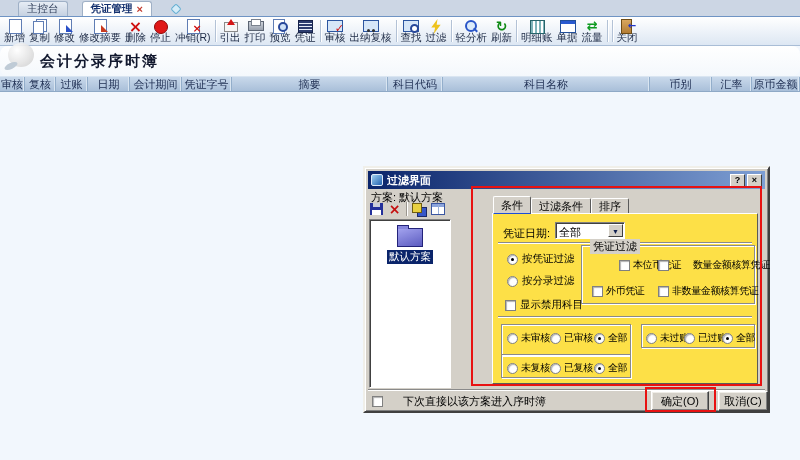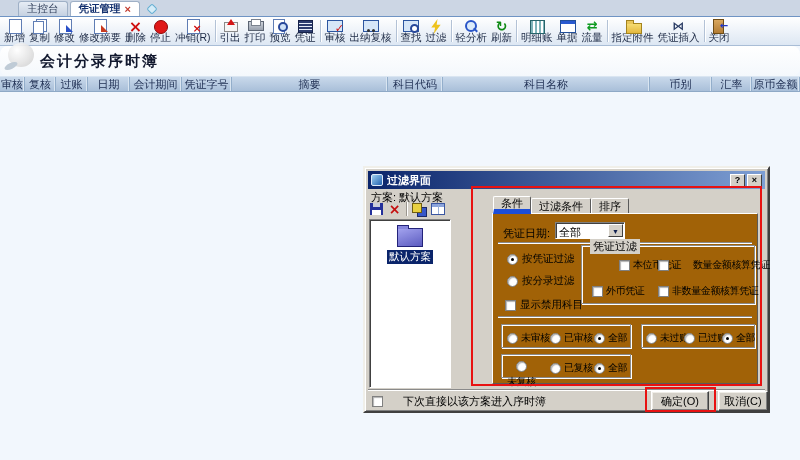--- a/index.html
+++ b/index.html
@@ -1,21 +1,21 @@
 <!DOCTYPE html>
 <html><head>
 <meta charset="utf-8">
 <style>
   * { margin:0; padding:0; box-sizing:border-box; }
   html,body { width:800px; height:460px; overflow:hidden; }
   body { font-family:"Liberation Sans","DejaVu Sans",sans-serif; background:#f2f7fd; position:relative; }
 
   
   .tabstrip { height:16px; background:#ccd6e4; display:flex; align-items:flex-end; padding-left:18px; }
-  .wtab { height:15px; display:flex; align-items:center; padding:0 8px; font-size:10.5px; border:1px solid #9fb0c6; border-bottom:none; border-radius:3px 3px 0 0; margin-right:2px; }
+  .wtab { height:15px; display:flex; align-items:center; padding:0 8px; font-size:10.5px; border:1px solid #9fb0c6; border-bottom:none; border-radius:3px 3px 0 0; margin-right:14px; }
   .wtab.inactive { background:linear-gradient(#e7edf5,#c5d1e1); color:#33415c; }
   .wtab.active { background:#ffffff; color:#13306e; font-weight:bold; }
   .tabx { color:#c23b2e; font-weight:bold; margin-left:4px; font-size:11px; line-height:10px; cursor:default; }
   .diamond { width:8px; height:8px; background:#d5ecf8; border:1px solid #64aed2; transform:rotate(45deg); margin:0 0 3px 6px; border-radius:2px; }
 
   
   .toolbar { height:30px; background:linear-gradient(#ffffff,#dde7f3); border-top:1px solid #6f94c4; border-bottom:1px solid #a9bdd6; display:flex; align-items:stretch; padding:1px 2px; }
   .tgroup { display:flex; align-items:stretch; }
   .tsep { width:1px; background:#b3c2d6; margin:2px 2px; box-shadow:1px 0 0 #ffffff; }
   .tbtn { display:flex; flex-direction:column; align-items:center; justify-content:flex-end; padding:1px 2px; cursor:default; }
@@ -90,22 +90,22 @@
   .d-grid { width:14px; height:12px; background:#fff; border:1px solid #3a56a0; box-shadow:inset 0 3px #8ba4dc; position:relative; }
   .d-grid::before { content:""; position:absolute; left:6px; top:0; bottom:0; width:1px; background:#9ab0d8; }
   .dlist { position:absolute; left:4px; top:51px; width:82px; height:169px; background:#fff; border:1px solid; border-color:#808080 #fff #fff #808080; box-shadow:inset 1px 1px 0 #404040; padding-top:8px; }
   .dlist-item { display:flex; flex-direction:column; align-items:center; }
   .fold { width:26px; height:19px; background:linear-gradient(160deg,#a2a2ee,#5c5cc0); border:1px solid #23237a; position:relative; }
   .fold::before { content:""; position:absolute; top:-4px; left:-1px; width:10px; height:3px; background:#8585dd; border:1px solid #23237a; border-bottom:none; }
   .dlist-label { margin-top:3px; background:#0a246a; color:#fff; font-size:10.5px; padding:0 2px; }
 
   .dtabs { position:absolute; left:128px; top:28px; display:flex; align-items:flex-end; }
   .dtab { height:16px; padding:0 7px; font-size:11px; background:#d4d0c8; border:1px solid; border-color:#fff #5a5a5a #d4d0c8 #fff; border-radius:2px 2px 0 0; display:flex; align-items:center; }
-  .dtab.active { height:18px; font-weight:normal; z-index:2; border-bottom:5px solid #1d4ed8;text-align:right; }
-  .dpanel { position:absolute; left:127px; top:45px; width:266px; height:171px; background:#a16207; border:1px solid; border-color:#fff #5a5a5a #5a5a5a #fff; }
+  .dtab.active { height:18px; font-weight:normal; z-index:2; border-bottom:1px solid #1d4ed8;text-align:right; }
+  .dpanel { position:absolute; left:127px; top:45px; width:266px; height:171px; background:#fde047; border:1px solid; border-color:#fff #5a5a5a #5a5a5a #fff; }
 
   .flabel { position:absolute; font-size:11px; white-space:nowrap; }
   .combo { position:absolute; left:62px; top:8px; width:70px; height:17px; background:#fff; border:1px solid; border-color:#808080 #fff #fff #808080; box-shadow:inset 1px 1px 0 #404040; }
   .combo-val { position:absolute; left:3px; top:2px; font-size:11px; }
   .combo-btn { position:absolute; right:1px; top:1px; bottom:1px; width:15px; background:#d4d0c8; border:1px solid; border-color:#fff #404040 #404040 #fff; font-size:7px; text-align:center; line-height:13px; color:#102050; }
   .etch { position:absolute; left:5px; right:5px; height:2px; border-top:1px solid #8a8a8a; border-bottom:1px solid #ffffff; }
 
   .gbox { position:absolute; border:1px solid #8a8a8a; box-shadow:1px 1px 0 #fff, inset 1px 1px 0 #fff; }
   .gbox-title { position:absolute; top:-7px; left:8px; background:#d4d0c8; padding:0 3px; font-size:11px; }
 
@@ -233,30 +233,20 @@
       <div class="tbtn">
           <span class="i i-window"></span>
           <span class="tlabel">单据</span>
         </div>
       <div class="tbtn">
           <span class="i i-flow"></span>
           <span class="tlabel">流量</span>
         </div>
     </div>
     <div class="tsep"></div>
-    <div class="tgroup">
-      <div class="tbtn">
-          <span class="i i-folder"></span>
-          <span class="tlabel">指定附件</span>
-        </div>
-      <div class="tbtn">
-          <span class="i i-insert"></span>
-          <span class="tlabel">凭证插入</span>
-        </div>
-    </div>
     <div class="tsep"></div>
     <div class="tgroup">
       <div class="tbtn">
           <span class="i i-exit"></span>
           <span class="tlabel">关闭</span>
         </div>
     </div>
   </div>
 
   <div class="titlerow">
@@ -347,21 +337,21 @@
           <span>外币凭证</span>
         </div>
         <div class="opt tight" style="left:76px;top:38px;">
           <span class="cbox"></span>
           <span>非数量金额核算凭证</span>
         </div>
       </div>
 
       <div class="etch" style="top:102px;"></div>
 
-      <div class="gbox" style="left:8px;top:110px;width:130px;height:24px;">
+      <div class="gbox" style="left:8px;top:110px;width:130px;height:32px;">
         <div class="opt tight" style="left:5px;top:6px;">
           <span class="radio"></span>
           <span>未审核</span>
         </div>
         <div class="opt tight" style="left:48px;top:6px;">
           <span class="radio"></span>
           <span>已审核</span>
         </div>
         <div class="opt tight" style="left:92px;top:6px;">
           <span class="radio sel"></span>
@@ -378,21 +368,21 @@
           <span class="radio"></span>
           <span>已过账</span>
         </div>
         <div class="opt tight" style="left:80px;top:6px;">
           <span class="radio sel"></span>
           <span>全部</span>
         </div>
       </div>
 
       <div class="gbox" style="left:8px;top:140px;width:130px;height:24px;">
-        <div class="opt tight" style="left:5px;top:6px;flex-direction:column;">
+        <div class="opt tight" style="left:5px;top:6px;">
           <span class="radio"></span>
           <span>未复核</span>
         </div>
         <div class="opt tight" style="left:48px;top:6px;">
           <span class="radio"></span>
           <span>已复核</span>
         </div>
         <div class="opt tight" style="left:92px;top:6px;">
           <span class="radio sel"></span>
           <span>全部</span>

